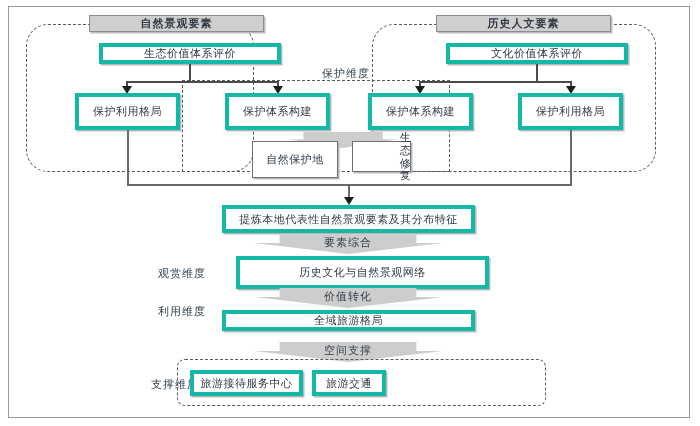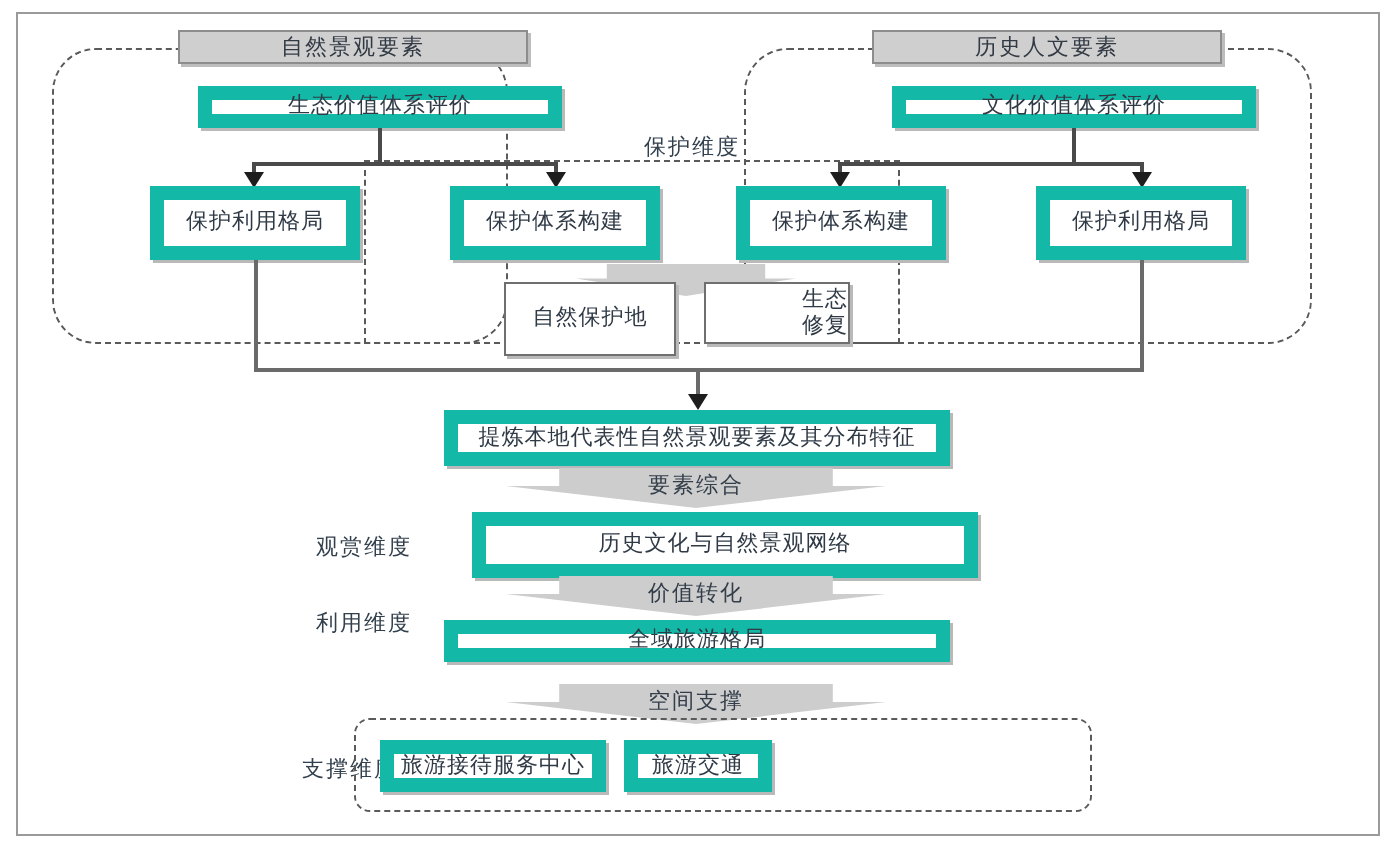--- a/index.html
+++ b/index.html
@@ -1,28 +1,28 @@
 <!DOCTYPE html>
 <html><head>
 <meta charset="utf-8">
 <style>
   html,body{margin:0;padding:0;background:#fff;}
   body{font-family:"Liberation Serif","DejaVu Serif",serif;}
   #page{position:relative;width:700px;height:426px;background:#ffffff;overflow:hidden;}
   #frame{position:absolute;left:8px;top:6px;width:682px;height:412px;border:1px solid #9a9a9a;box-sizing:border-box;}
 
-  .box{position:absolute;box-sizing:border-box;background:#fff;border:7px solid #14b8a6;
+  .box{position:absolute;box-sizing:border-box;background:#fff;border:4px solid #14b8a6;
        display:flex;align-items:center;justify-content:center;text-align:center;
        color:#2f3a46;font-size:11px;line-height:1.15;letter-spacing:.5px;}
   .box.shadow{box-shadow:1.5px 1.5px 0 0 #b9b9b9;}
   .box.thin{border:1px solid #6f6f6f;}
 
   .hdr{position:absolute;box-sizing:border-box;background:#cfcfcf;border:1px solid #8d8d8d;
        display:flex;align-items:center;justify-content:center;color:#323a44;font-size:11px;
-       letter-spacing:1px;box-shadow:1.5px 1.5px 0 0 #bdbdbd;}
+       letter-spacing:1px;box-shadow:1.5px 1.5px 0 0 #bdbdbd;font-weight:bold;}
 
   .dashwrap{position:absolute;box-sizing:border-box;border:1px dashed #5a5a5a;}
   .rounded{border-radius:22px;}
 
   .line{position:absolute;background:#5b5b5b;}
   .vline{width:1.5px;}
   .hline{height:1.5px;}
   .line.dark{background:#4a4a4a;}
   .line.thick{background:#6a6a6a;}
 
@@ -75,21 +75,21 @@
   <div class="box shadow" style="left:75px;top:93px;width:105px;height:37px;">保护利用格局</div>
   <div class="box shadow" style="left:225px;top:93px;width:105px;height:37px;">保护体系构建</div>
   <div class="box shadow" style="left:368px;top:93px;width:105px;height:37px;">保护体系构建</div>
   <div class="box shadow" style="left:518px;top:93px;width:105px;height:37px;">保护利用格局</div>
 
   <div class="chev" style="left:288px;top:132px;width:110px;height:16px;">
     <div class="body" style="height:16px;"></div>
   </div>
 
   <div class="box thin shadow" style="left:252px;top:141px;width:86px;height:37px;">自然保护地</div>
-  <div class="box thin shadow" style="left:352px;top:141px;width:73px;height:31px;padding-left:48px;">生态修复</div>
+  <div class="box thin shadow" style="left:352px;top:141px;width:59px;height:31px;padding-left:48px;">生态修复</div>
 
   <div class="line vline thick" style="left:127px;top:130px;height:55px;"></div>
   <div class="line vline thick" style="left:570px;top:130px;height:55px;"></div>
   <div class="line hline thick" style="left:127px;top:184px;width:445px;"></div>
   <div class="line vline thick" style="left:348px;top:184px;height:17px;"></div>
   <div class="arrow" style="left:344px;top:197px;"></div>
 
   <div class="box shadow" style="left:222px;top:205px;width:253px;height:28px;">提炼本地代表性自然景观要素及其分布特征</div>
 
   <div class="chev" style="left:253px;top:234px;width:190px;">

